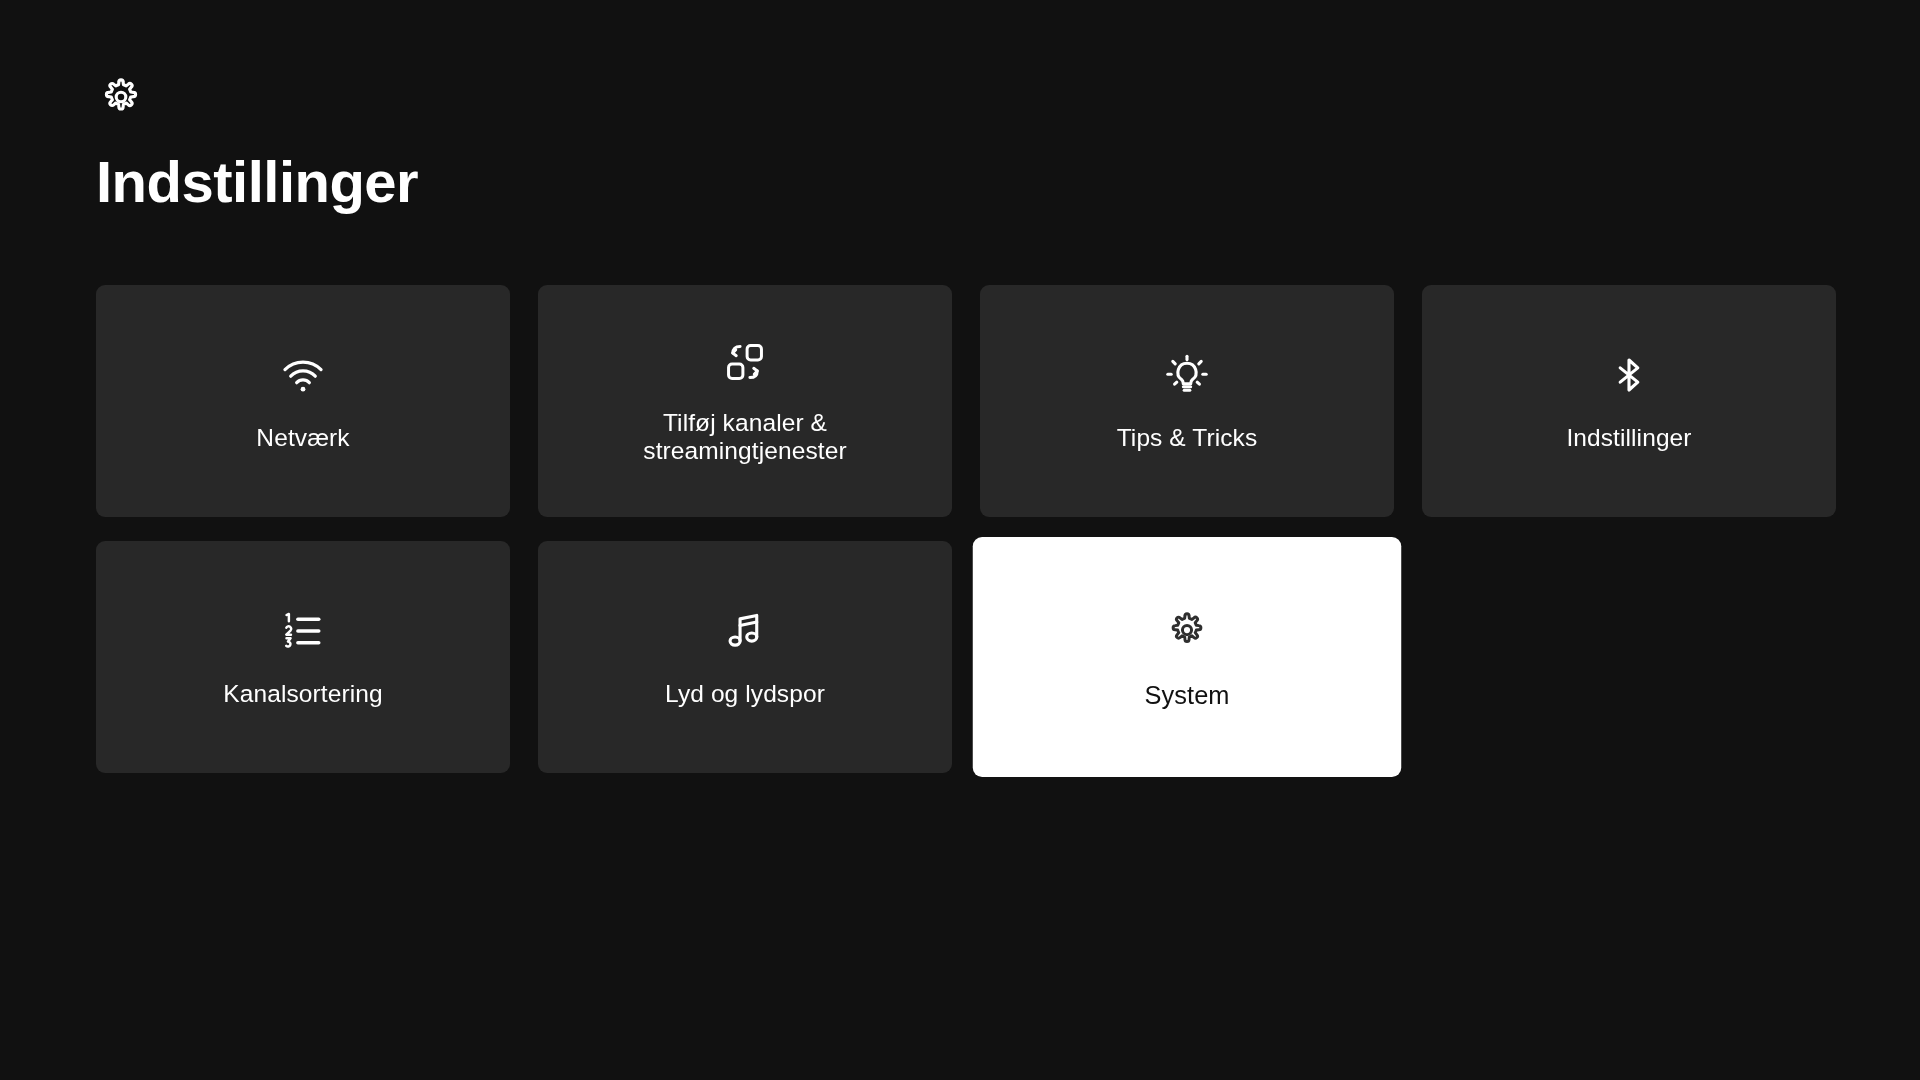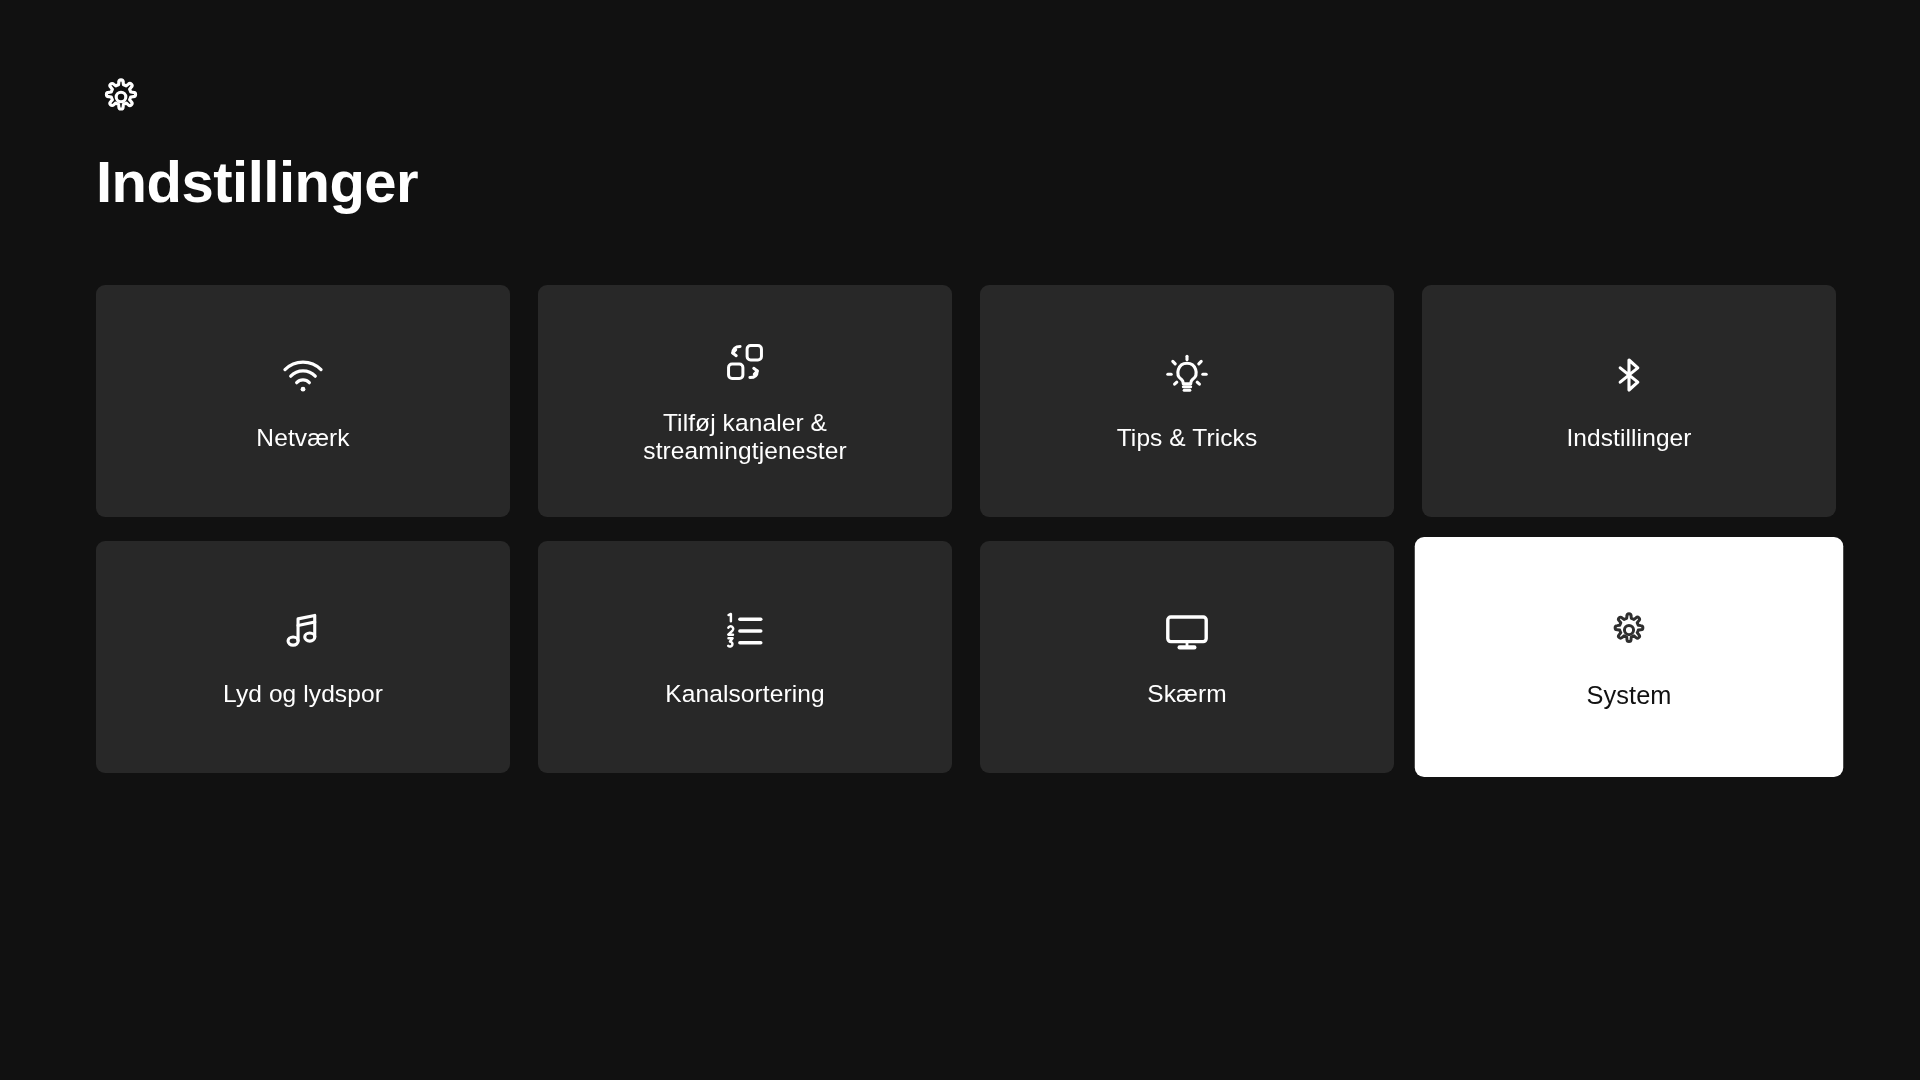--- a/index.html
+++ b/index.html
@@ -183,57 +183,47 @@
       <span class="tile-icon">
         <svg width="44" height="44" viewBox="0 0 24 24" fill="none" stroke="#ffffff" stroke-width="1.7" stroke-linecap="round" stroke-linejoin="round">
           <path d="M7.2 8.1 16.8 15.9 12 20.2V3.8l4.8 4.3L7.2 15.9"></path>
         </svg>
       </span>
       <div class="tile-label">Indstillinger</div>
     </div>
 
     <div class="tile">
       <span class="tile-icon">
-        <svg width="44" height="44" viewBox="0 0 24 24" fill="none" stroke="#ffffff" stroke-width="1.7" stroke-linecap="round" stroke-linejoin="round">
-          <path d="M9.3 17.2V5.4l9.1-1.9v11.7"></path>
-          <path d="M9.3 9.0 18.4 7.1"></path>
-          <ellipse cx="6.6" cy="17.5" rx="2.75" ry="2.2"></ellipse>
-          <ellipse cx="15.7" cy="15.3" rx="2.75" ry="2.2"></ellipse>
-        </svg>
-      </span>
-      <div class="tile-label">Lyd og lydspor</div>
-    </div>
-
-    <div class="tile">
-      <span class="tile-icon">
         <svg width="44" height="44" viewBox="0 0 24 24" fill="none" stroke="#ffffff" stroke-width="1.9" stroke-linecap="round" stroke-linejoin="round">
           <path d="M9.2 5.6h11.4"></path>
           <path d="M9.2 12h11.4"></path>
           <path d="M9.2 18.4h11.4"></path>
           <g stroke-width="1.35">
             <path d="M3.0 3.3l1.3-.6v4.0"></path>
             <path d="M3.4 8.1"></path>
             <path d="M2.9 10.2a1.4 1.4 0 1 1 2.3 1.55L2.9 14.0h2.55"></path>
             <path d="M3.0 16.0h2.2l-1.4 1.8a1.35 1.35 0 1 1-.95 2.3"></path>
           </g>
         </svg>
       </span>
       <div class="tile-label">Kanalsortering</div>
     </div>
 
     <div class="tile">
       <span class="tile-icon">
-        <svg width="48" height="48" viewBox="0 0 24 24" fill="none" stroke="#ffffff" stroke-width="1.7" stroke-linecap="round" stroke-linejoin="round">
-          <rect x="2.4" y="5.0" width="19.2" height="12.3" rx="1.5"></rect>
-          <path d="M8.3 20.2h7.4" stroke-width="2.1"></path>
-          <path d="M12 17.3v2.9" stroke-width="1.4"></path>
-        </svg>
-      </span>
-      <div class="tile-label">Skærm</div>
-    </div>
+        <svg width="44" height="44" viewBox="0 0 24 24" fill="none" stroke="#ffffff" stroke-width="1.7" stroke-linecap="round" stroke-linejoin="round">
+          <path d="M9.3 17.2V5.4l9.1-1.9v11.7"></path>
+          <path d="M9.3 9.0 18.4 7.1"></path>
+          <ellipse cx="6.6" cy="17.5" rx="2.75" ry="2.2"></ellipse>
+          <ellipse cx="15.7" cy="15.3" rx="2.75" ry="2.2"></ellipse>
+        </svg>
+      </span>
+      <div class="tile-label">Lyd og lydspor</div>
+    </div>
+
 
 
 
     <div class="tile selected">
       <span class="tile-icon">
         <svg width="46" height="46" viewBox="0 0 24 24" fill="none" stroke="#2f2f2f" stroke-width="1.5" stroke-linecap="round" stroke-linejoin="round">
           <path d="M13.02 2.6a1 1 0 0 0-2.04 0l-.17 1.3a7.6 7.6 0 0 0-1.32.55L8.46 3.6a1 1 0 0 0-1.44 1.44l.85 1.03a7.6 7.6 0 0 0-.55 1.32l-1.3.17a1 1 0 0 0 0 2.04l1.3.17c.13.46.32.9.55 1.32l-.85 1.03a1 1 0 0 0 1.44 1.44l1.03-.85c.42.23.86.42 1.32.55l.17 1.3a1 1 0 0 0 2.04 0l.17-1.3c.46-.13.9-.32 1.32-.55l1.03.85a1 1 0 0 0 1.44-1.44l-.85-1.03c.23-.42.42-.86.55-1.32l1.3-.17a1 1 0 0 0 0-2.04l-1.3-.17a7.6 7.6 0 0 0-.55-1.32l.85-1.03a1 1 0 0 0-1.44-1.44l-1.03.85a7.6 7.6 0 0 0-1.32-.55z" transform="translate(0 2.2)"></path>
           <circle cx="12" cy="12" r="2.3"></circle>
         </svg>
       </span>

